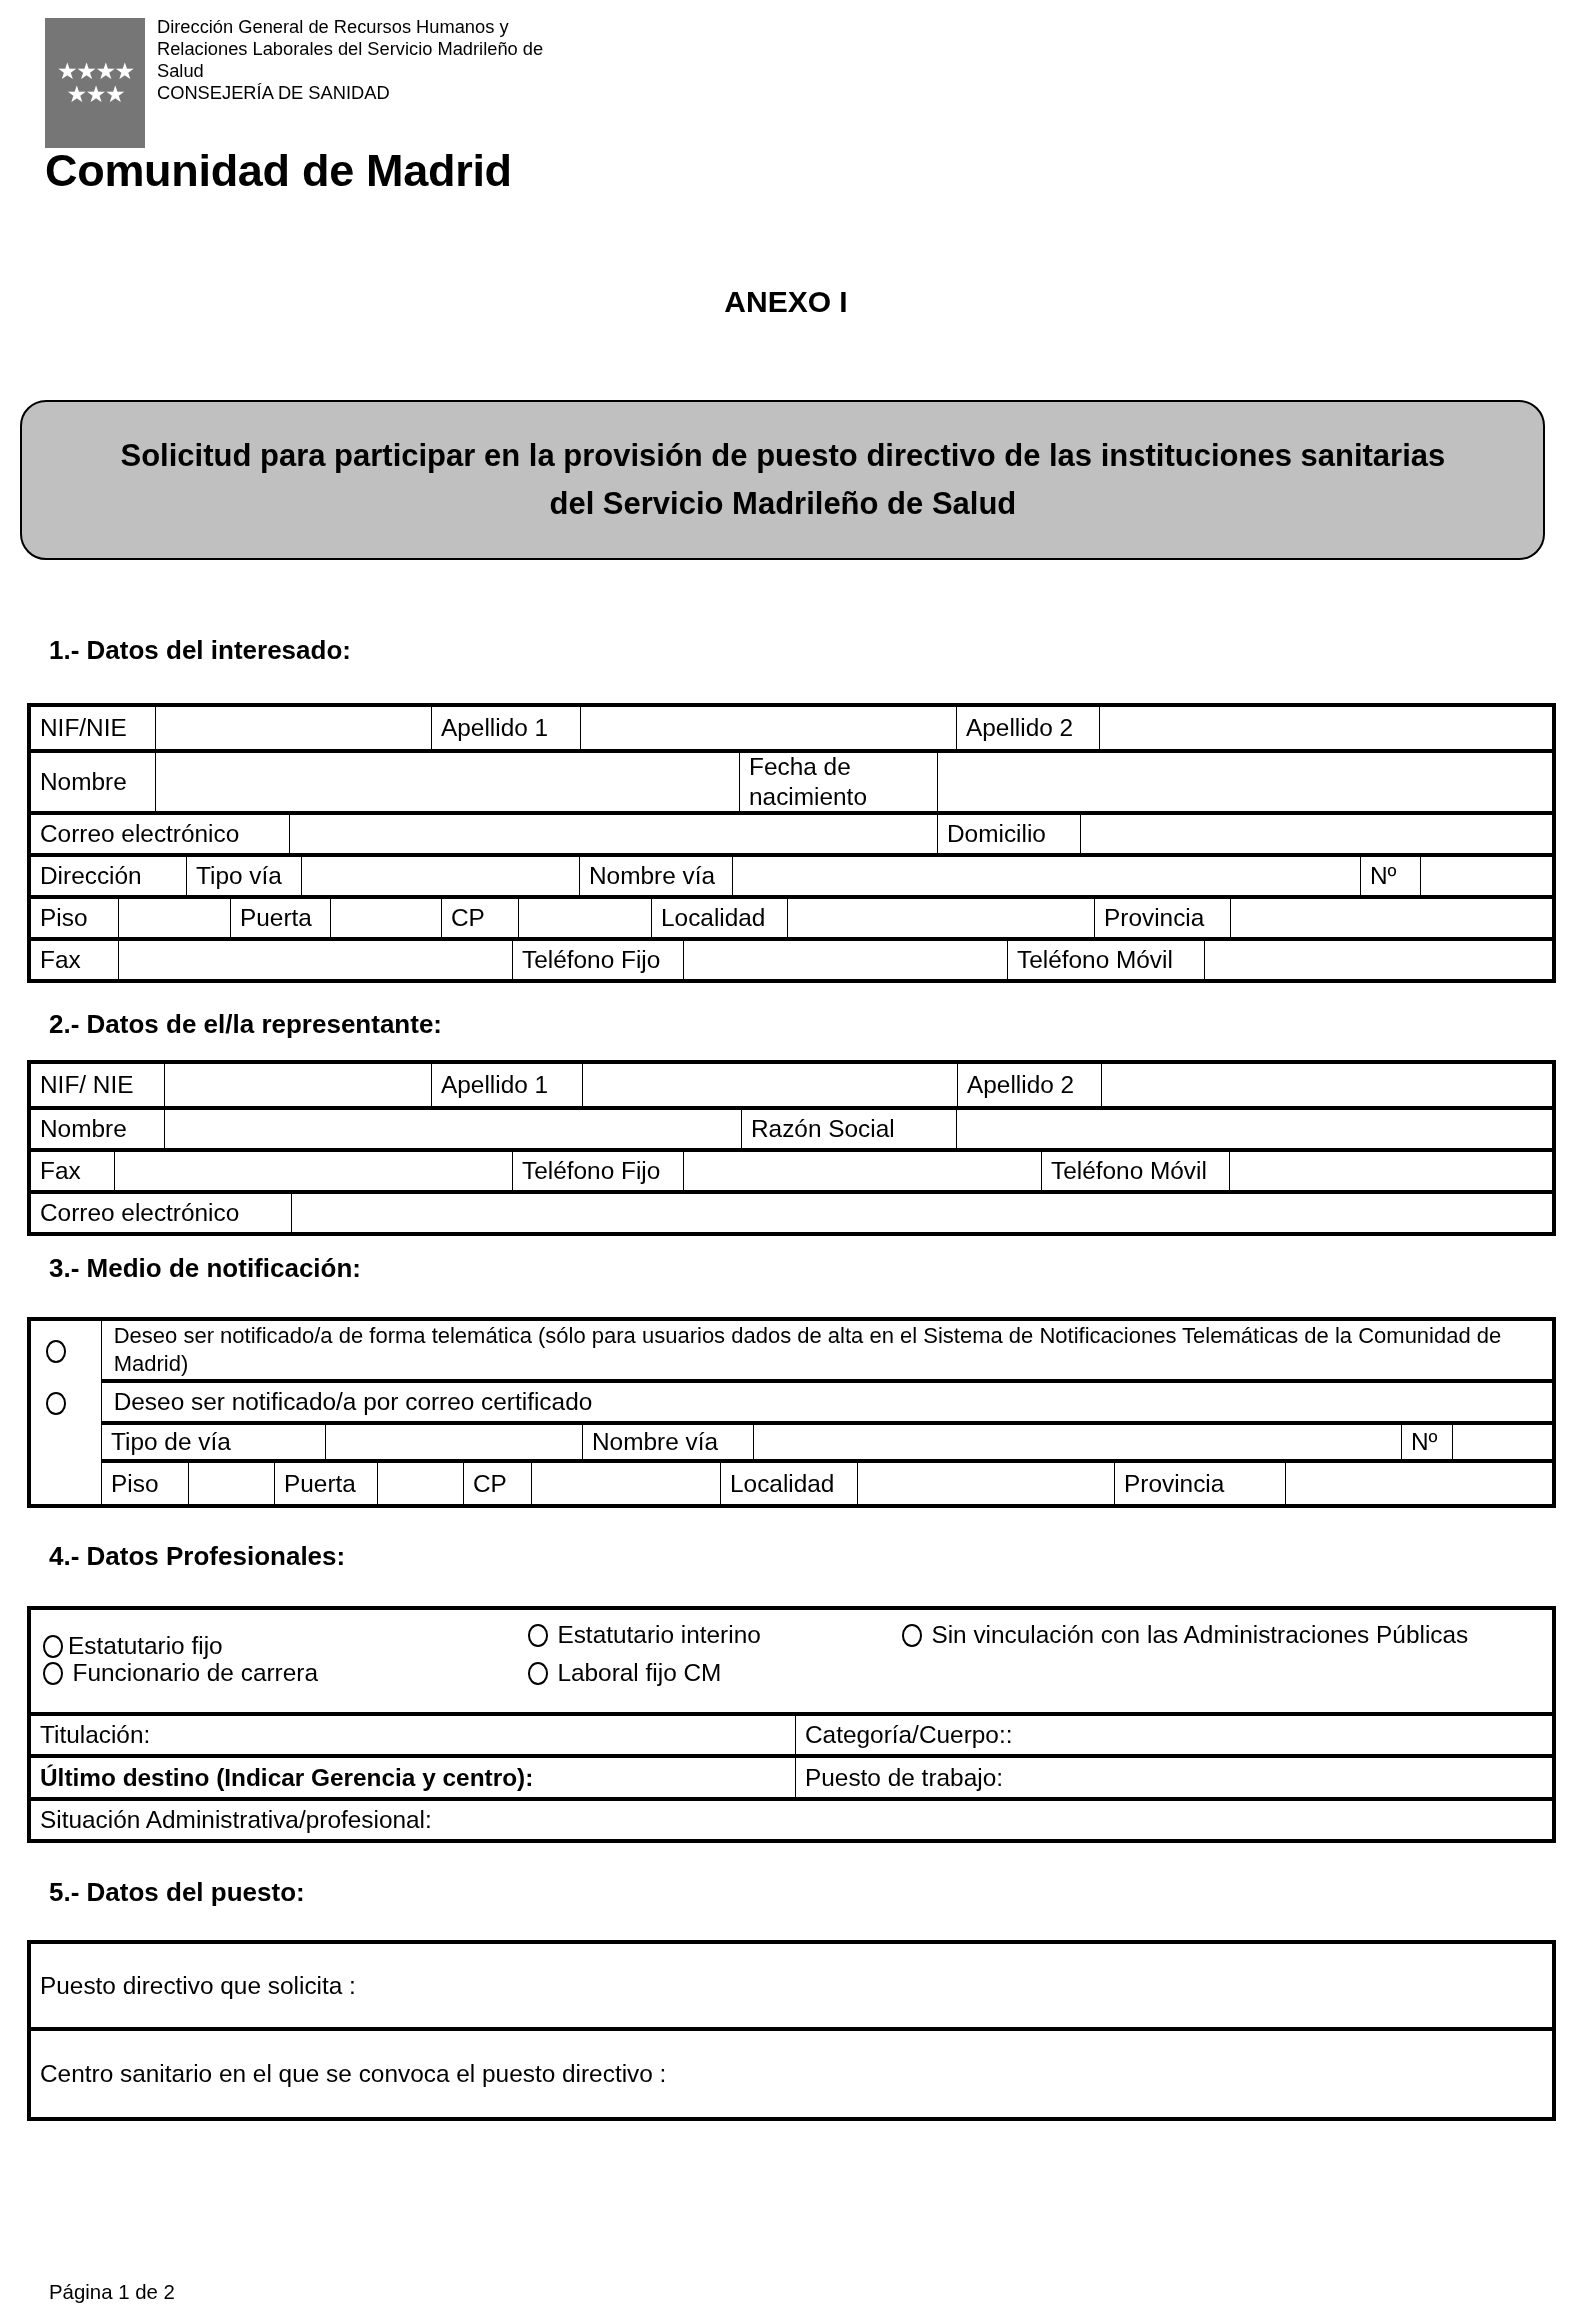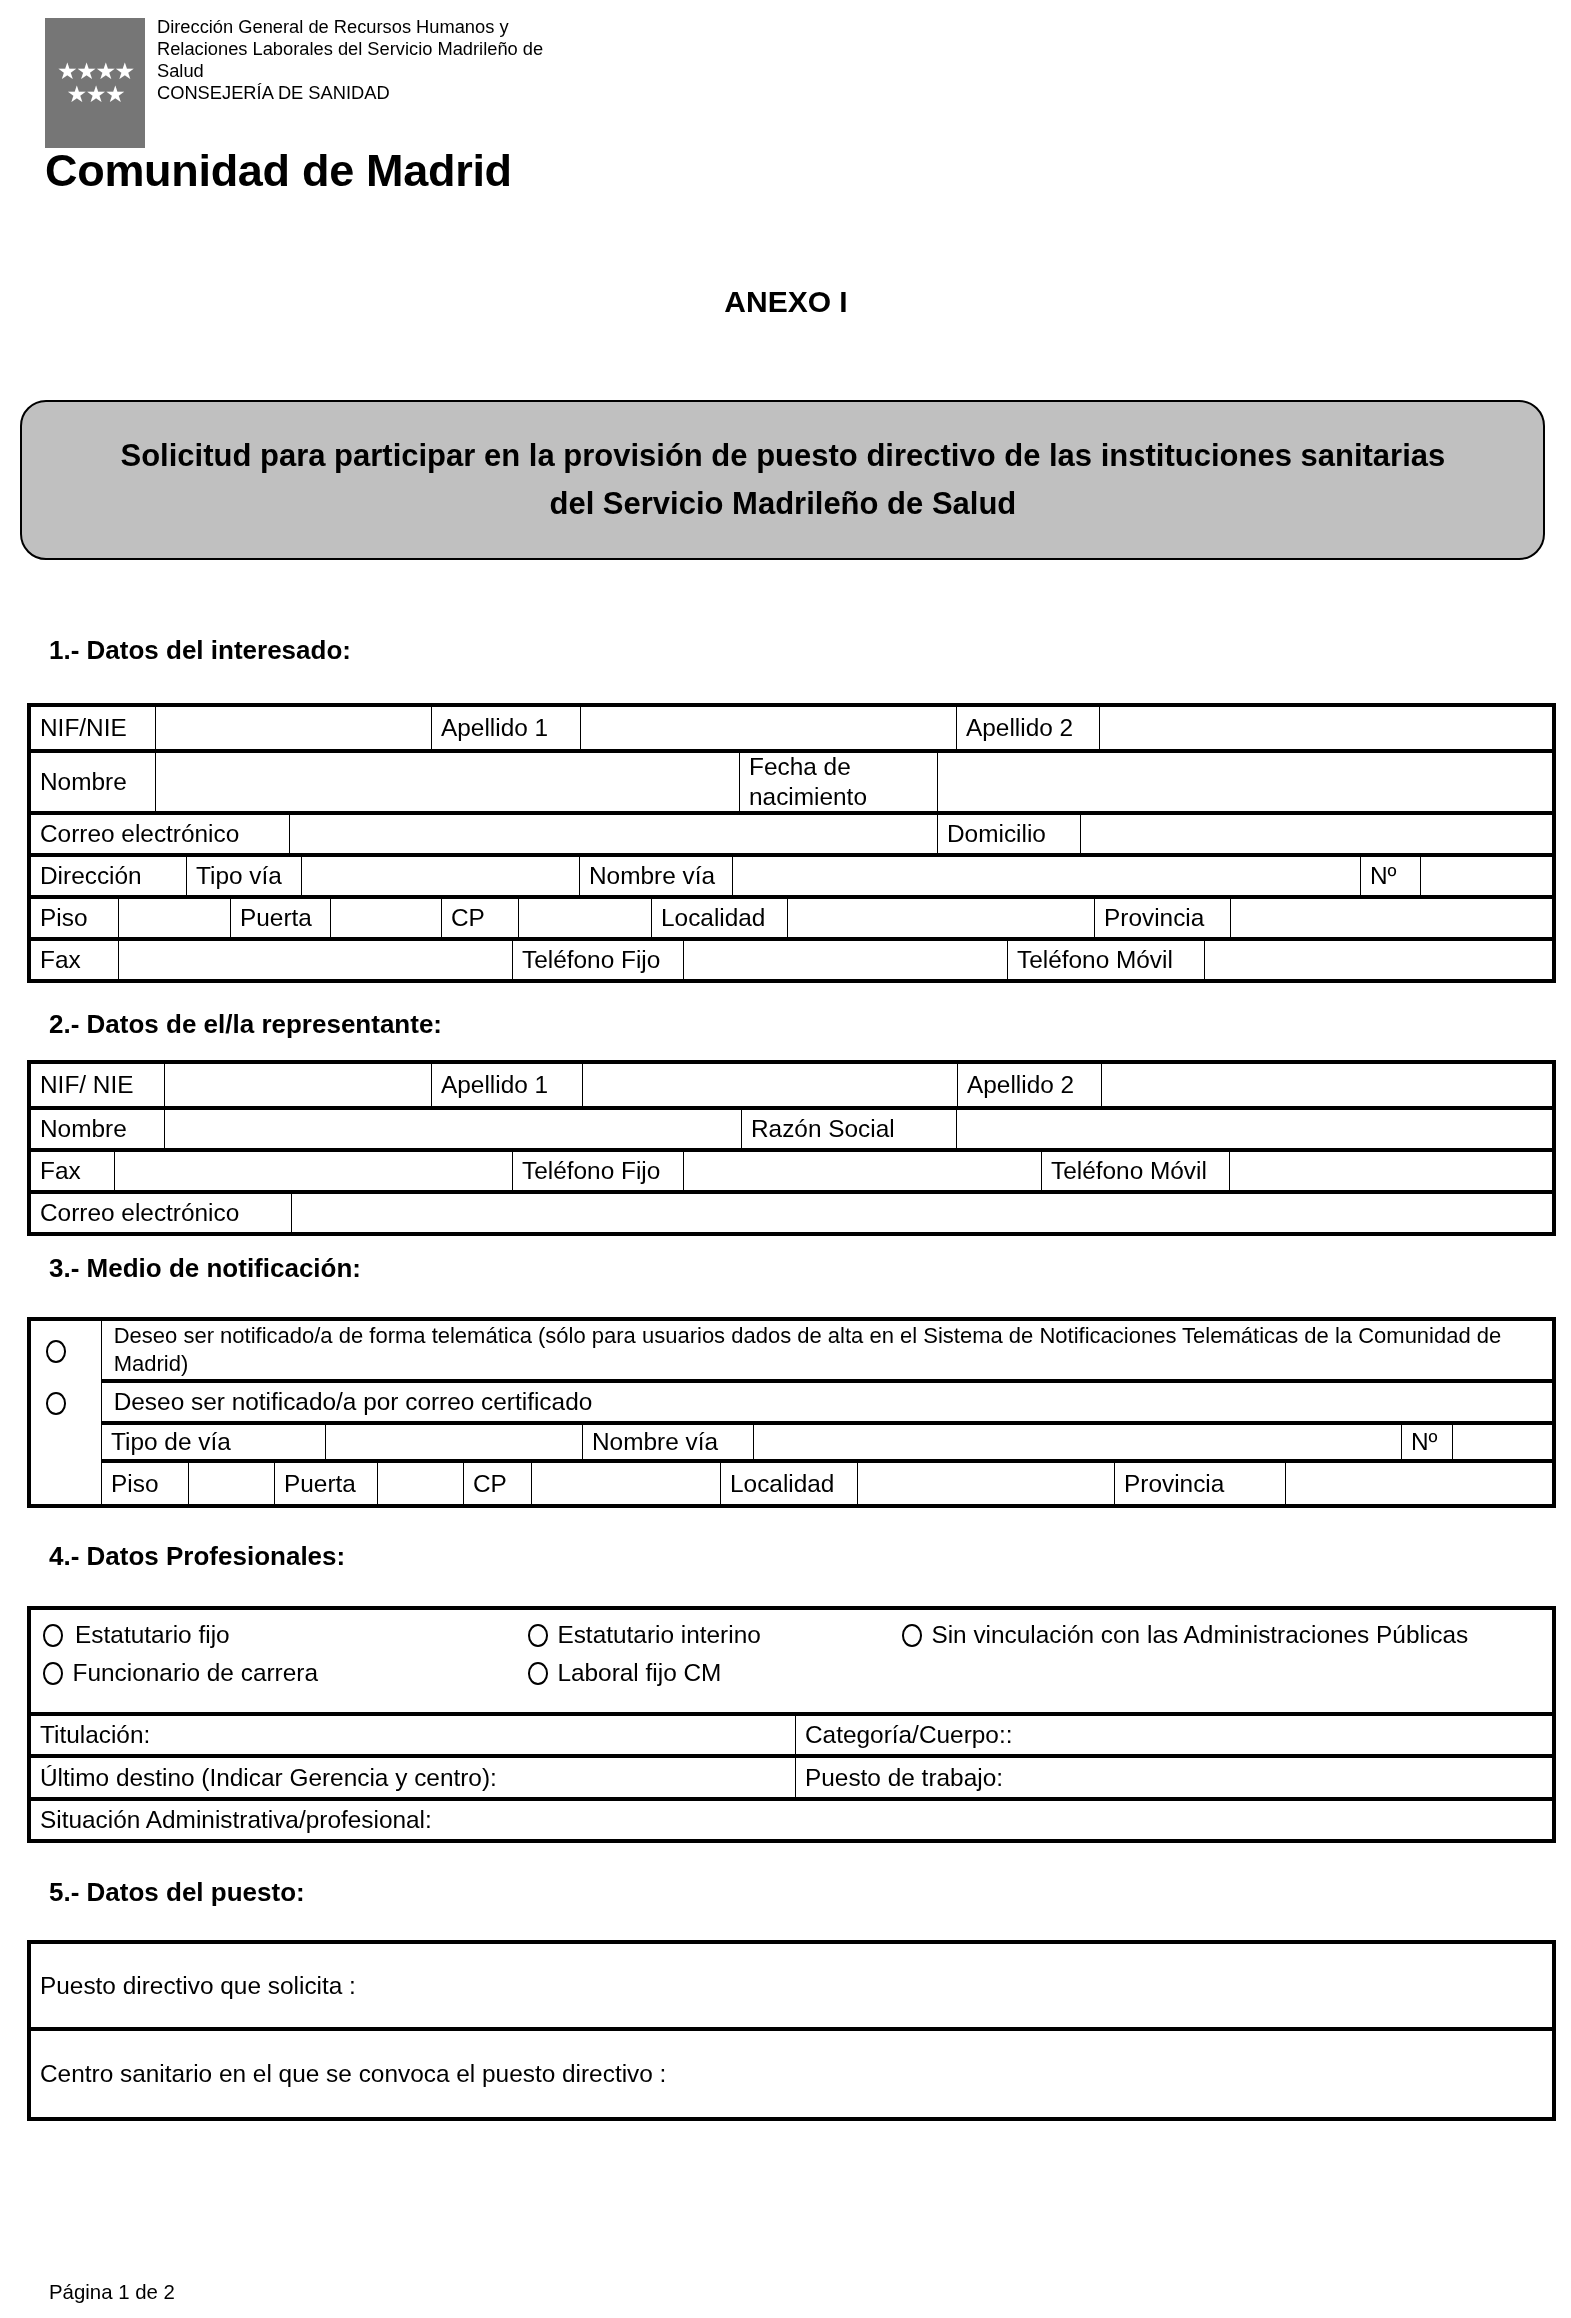--- a/index.html
+++ b/index.html
@@ -163,21 +163,21 @@
       <div class="cell val" style="width:257px;"></div>
       <div class="cell" style="width:171px;">Provincia</div>
       <div class="cell val" style="flex:1;"></div>
     </div>
   </div>
 </div>
 
 <div class="abs sec-h" style="top:1541px;">4.- Datos Profesionales:</div>
 <div class="abs tbl" style="top:1606px;">
   <div style="height:102px; position:relative; font-size:24.4px;">
-    <div class="abs" style="left:12.2px; top:11px; display:flex; align-items:center; gap:12px;">
+    <div class="abs" style="left:12.2px; top:22px; display:flex; align-items:center; gap:5px;">
       <span class="radio"></span>
       <span>Estatutario fijo</span>
     </div>
     <div class="abs" style="left:497px; top:11px; display:flex; align-items:center; gap:9.5px;">
       <span class="radio"></span>
       <span>Estatutario interino</span>
     </div>
     <div class="abs" style="left:871px; top:11px; display:flex; align-items:center; gap:9.5px;">
       <span class="radio"></span>
       <span>Sin vinculación con las Administraciones Públicas</span>
@@ -189,21 +189,21 @@
     <div class="abs" style="left:497px; top:49px; display:flex; align-items:center; gap:9.5px;">
       <span class="radio"></span>
       <span>Laboral fijo CM</span>
     </div>
   </div>
   <div class="row" style="height:42px;">
     <div class="cell val" style="width:764px;">Titulación:</div>
     <div class="cell val" style="flex:1;">Categoría/Cuerpo::</div>
   </div>
   <div class="row" style="height:43px;">
-    <div class="cell val" style="width:764px;">Último destino (Indicar Gerencia y centro):</div>
+    <div class="cell val" style="width:764px;font-weight:bold;">Último destino (Indicar Gerencia y centro):</div>
     <div class="cell val" style="flex:1;">Puesto de trabajo:</div>
   </div>
   <div class="row" style="height:42px;">
     <div class="cell val" style="flex:1;">Situación Administrativa/profesional:</div>
   </div>
 </div>
 
 <div class="abs sec-h" style="top:1877px;">5.- Datos del puesto:</div>
 <div class="abs tbl" style="top:1940px;">
   <div class="row" style="height:83px;justify-content:flex-end;">

